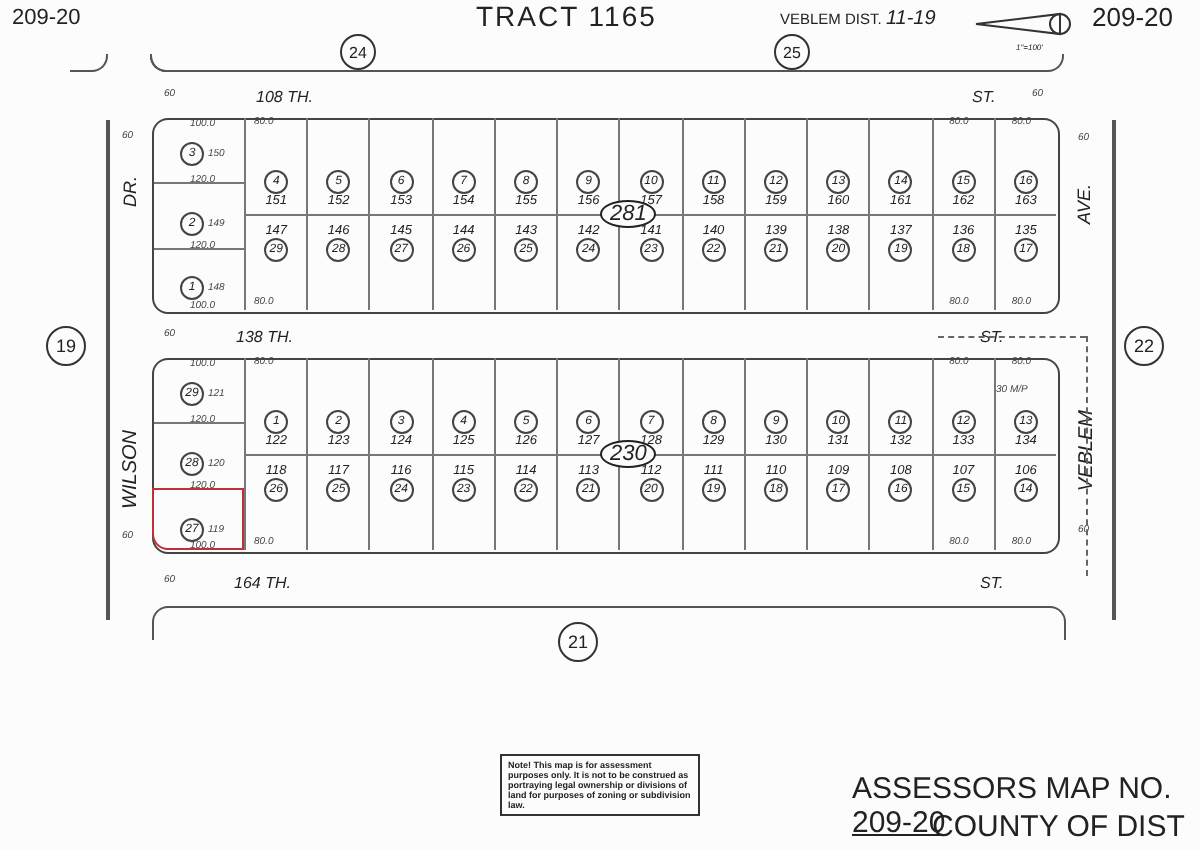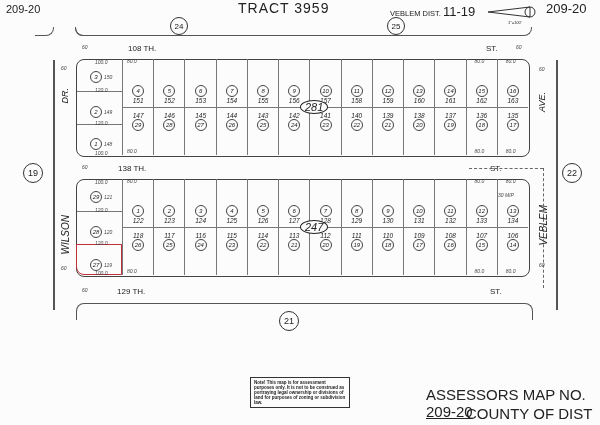--- a/index.html
+++ b/index.html
@@ -1,41 +1,41 @@
 <!DOCTYPE html>
 <html><head>
 <meta charset="utf-8">
 <style>
   html,body{margin:0;padding:0;background:#fdfcfd;}
   body{width:600px;height:425px;position:relative;overflow:hidden;font-family:"Liberation Sans",sans-serif;color:#222;}
   .abs{position:absolute;}
   .hdr{font-size:14px;letter-spacing:1px;}
   .mapno{font-size:15px;}
   .small{font-size:8px;}
-  .street{font-size:8px;}
+  .street{font-style:italic;font-size:8px;}
   .vert{writing-mode:vertical-rl;transform:rotate(180deg);font-style:italic;font-size:9px;}
   .circ{display:inline-flex;align-items:center;justify-content:center;border:1px solid #333;border-radius:50%;width:16px;height:16px;font-size:8px;background:#fdfcfd;}
   .bigcirc{width:18px;height:18px;font-size:9px;}
   .lotc{display:inline-flex;align-items:center;justify-content:center;border:1px solid #444;border-radius:50%;width:10px;height:10px;font-size:6px;font-style:italic;}
   .block{position:absolute;border:1.2px solid #444;border-radius:8px;background:transparent;}
   .lot{position:absolute;border-left:1px solid #777;box-sizing:border-box;}
   .lotnum{position:absolute;left:0;right:0;text-align:center;font-size:6.5px;font-style:italic;}
   .blockid{position:absolute;border:1.3px solid #222;border-radius:50%;font-style:italic;font-size:11px;padding:0 4px;background:#fdfcfd;}
   .note{border:1px solid #333;font-size:4.5px;line-height:5px;padding:2px 3px;font-weight:bold;}
   .hline{position:absolute;height:1px;background:#777;}
   .dim{position:absolute;font-size:5px;font-style:italic;color:#444;}
 </style>
 </head>
 <body>
 
 <div class="abs small" style="left:6px;top:3px;font-size:11px;">209-20</div>
-<div class="abs hdr" style="left:238px;top:0px;">TRACT 3959</div>
+<div class="abs hdr" style="left:238px;top:0px;">TRACT 1165</div>
 <div class="abs" style="left:390px;top:4px;font-size:7.5px;">
   <span>VEBLEM DIST.</span>
-  <span style="font-size:13px;">11-19</span>
+  <span style="font-style:italic;font-size:10px;">11-19</span>
 </div>
 <div class="abs" style="left:486px;top:4px;">
   <svg width="56" height="14">
       <polygon points="2,8 44,3 44,13" fill="none" stroke="#333"></polygon>
       <circle cx="44" cy="8" r="5" fill="none" stroke="#333"></circle>
     </svg>
   <div style="font-size:4px;font-style:italic;margin-left:22px;margin-top:-2px;">1"=100'</div>
 </div>
 <div class="abs" style="left:546px;top:1px;font-size:13px;">209-20</div>
 
@@ -57,21 +57,21 @@
 
 <div class="abs street" style="left:128px;top:44px;">108 TH.</div>
 <div class="abs street" style="left:486px;top:44px;">ST.</div>
 <div class="abs dim" style="left:82px;top:44px;">60</div>
 <div class="abs dim" style="left:516px;top:44px;">60</div>
 
 <div class="abs street" style="left:118px;top:164px;">138 TH.</div>
 <div class="abs street" style="left:490px;top:164px;">ST.</div>
 <div class="abs dim" style="left:82px;top:164px;">60</div>
 
-<div class="abs street" style="left:117px;top:287px;">129 TH.</div>
+<div class="abs street" style="left:117px;top:287px;">164 TH.</div>
 <div class="abs street" style="left:490px;top:287px;">ST.</div>
 <div class="abs dim" style="left:82px;top:287px;">60</div>
 
 <div class="abs vert" style="left:60px;top:88px;">DR.</div>
 <div class="abs vert" style="left:60px;top:215px;font-size:10px;">WILSON</div>
 <div class="abs dim" style="left:61px;top:65px;">60</div>
 <div class="abs dim" style="left:61px;top:265px;">60</div>
 
 <div class="abs vert" style="left:537px;top:92px;">AVE.</div>
 <div class="abs vert" style="left:538px;top:205px;font-size:10px;">VEBLEM</div>
@@ -376,21 +376,21 @@
          <span>134</span>
        </div>
        <div class="lotnum" style="top:53px">
          <span>106</span><br>
          <span class="lotc">14</span>
        </div>
       <div class="dim" style="left:8px;top:-1px">80.0</div>
                         <div class="dim" style="left:8px;top:89px">80.0</div>
     </div>
   </div>
-<div class="blockid" style="left:300px;top:220px;">247</div>
+<div class="blockid" style="left:300px;top:220px;">230</div>
 <div class="abs dim" style="left:498px;top:192px;">30 M/P</div>
 
 <div class="abs" style="left:469px;top:168px;width:74px;height:0;border-top:1px dashed #666;"></div>
 <div class="abs" style="left:543px;top:168px;width:0;height:120px;border-left:1px dashed #666;"></div>
 
 <div class="abs note" style="left:250px;top:377px;width:92px;">Note! This map is for assessment purposes only. It is not to be construed as portraying legal ownership or divisions of land for purposes of zoning or subdivision law.</div>
 
 <div class="abs mapno" style="left:426px;top:386px;">
   <span>ASSESSORS MAP NO.</span>
   <span style="text-decoration:underline;">209-20</span>

